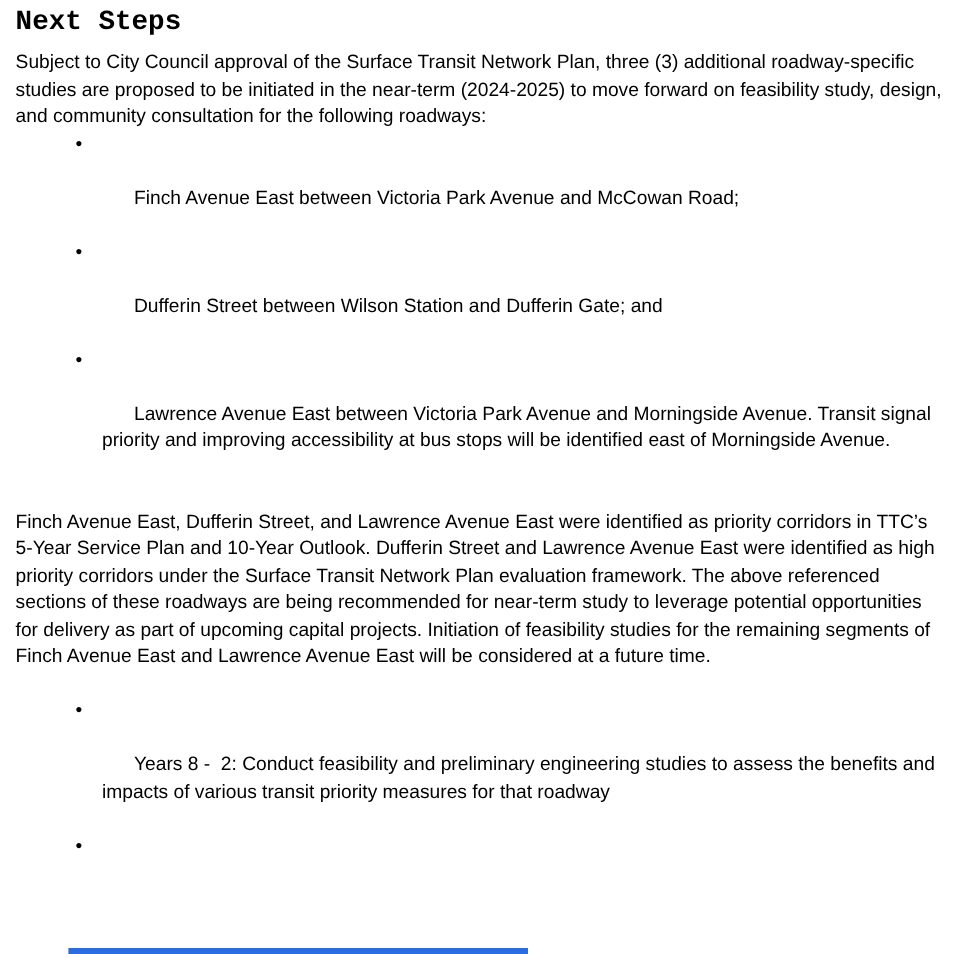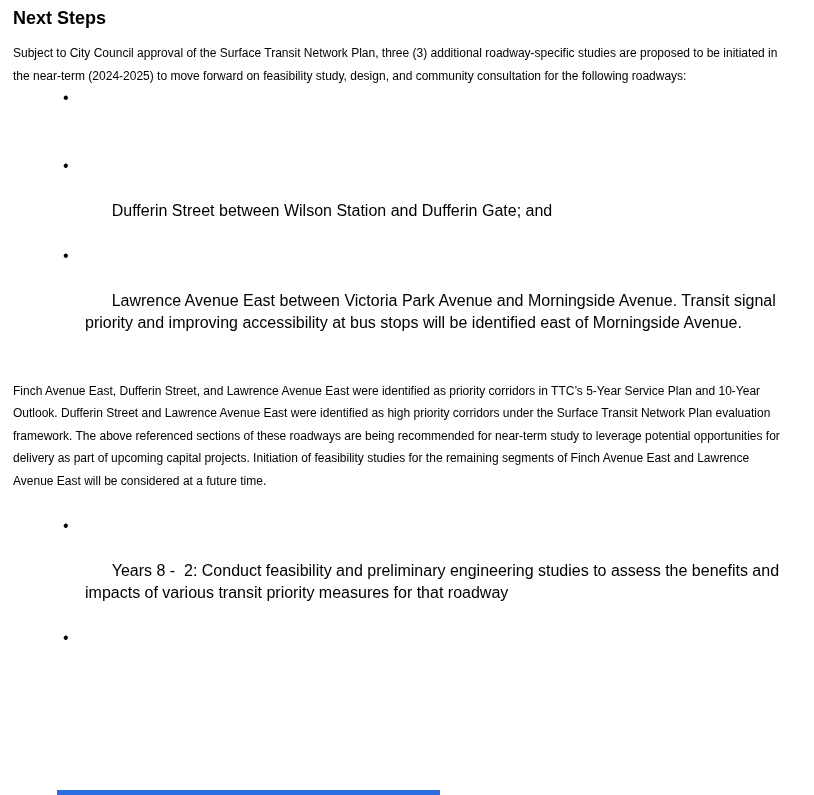--- a/index.html
+++ b/index.html
@@ -13,28 +13,29 @@
     overflow: hidden;
     position: relative;
   }
   .page {
     width: 814px;
     height: 795px;
     padding: 7px 26px 0 13px;
     position: relative;
   }
   .doc-heading {
-    font-size: 18px;
+    font-size: 23px;
     font-weight: bold;
     line-height: 23px;
     margin: 0 0 12px 0;
     white-space: pre-wrap;
+    font-family: Liberation Mono, monospace;
   }
   .doc-par {
-    font-size: 12px;
+    font-size: 16px;
     line-height: 22.5px;
     margin: 0 0 22.5px 0;
     white-space: pre-wrap;
   }
   .doc-par.before-list { margin-bottom: 0; }
   ul.doc-list {
     list-style: none;
     margin: 0 0 22.5px 0;
     padding: 0 0 0 48px;
     font-size: 16px;
@@ -65,20 +66,21 @@
 
 <div class="page">
 
   <div class="doc-heading">Next Steps</div>
 
   <p class="doc-par before-list">Subject to City Council approval of the Surface Transit Network Plan, three (3) additional roadway-specific studies are proposed to be initiated in the near-term (2024-2025) to move forward on feasibility study, design, and community consultation for the following roadways:</p>
 
   <ul class="doc-list">
     <li>
       <span class="bullet-dot">•</span>
+      <span>Finch Avenue East between Victoria Park Avenue and McCowan Road;</span>
     </li>
     <li>
       <span class="bullet-dot">•</span>
       <span>Dufferin Street between Wilson Station and Dufferin Gate; and</span>
     </li>
     <li>
       <span class="bullet-dot">•</span>
       <span>Lawrence Avenue East between Victoria Park Avenue and Morningside Avenue. Transit signal priority and improving accessibility at bus stops will be identified east of Morningside Avenue.</span>
     </li>
   </ul>

